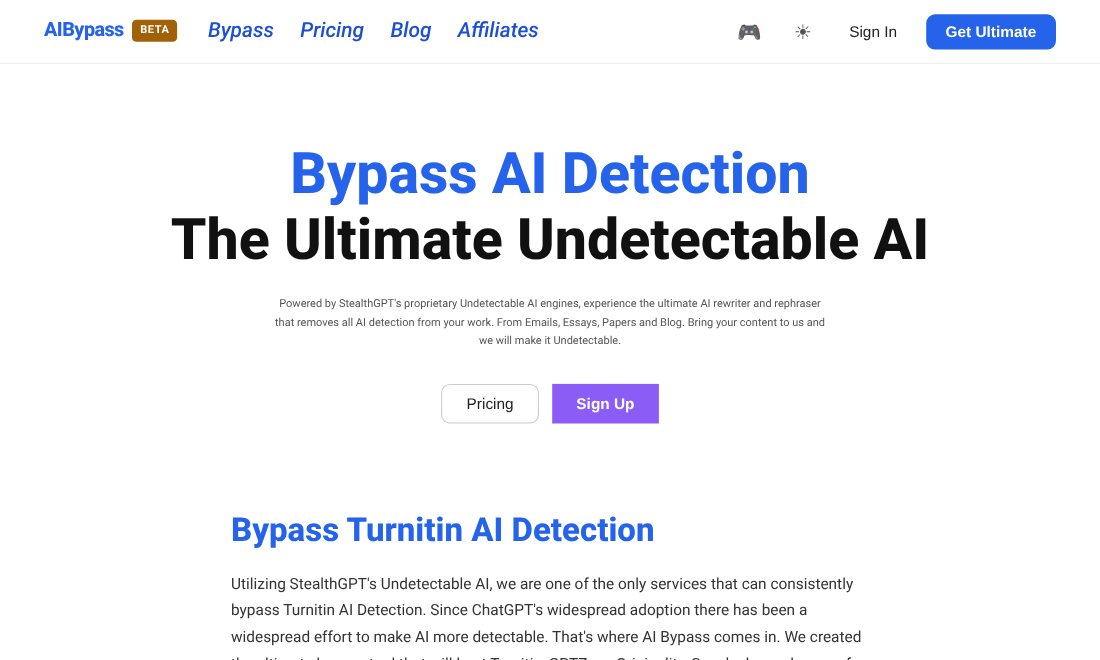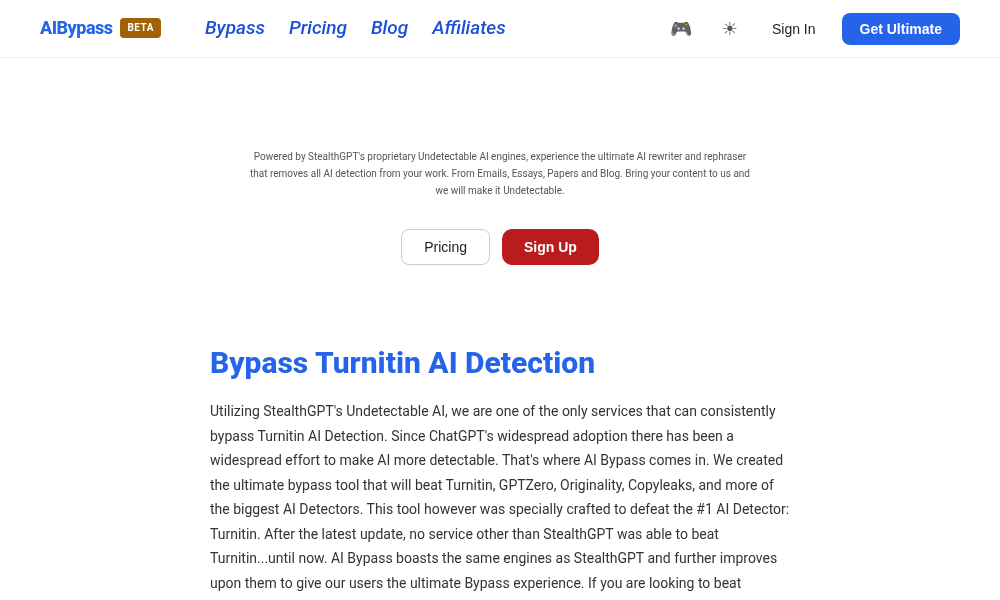--- a/index.html
+++ b/index.html
@@ -24,21 +24,21 @@
       height: 58px;
       border-bottom: 1px solid #eee;
       position: sticky;
       top: 0;
       background: #fff;
       z-index: 100;
     }
     .nav-left {
       display: flex;
       align-items: center;
-      gap: 44px;
+      gap: 28px;
     }
     .logo-wrap {
       display: flex;
       align-items: center;
       gap: 8px;
     }
     .logo-text {
       font-weight: 800;
       font-size: 18px;
       color: #2563eb;
@@ -134,27 +134,27 @@
       background: none;
       border: 1px solid #ccc;
       color: #222;
       font-size: 14px;
       font-weight: 500;
       padding: 9px 22px;
       border-radius: 8px;
       cursor: pointer;
     }
     .cta-signup {
-      background: #b91c1c;
+      background: #8b5cf6;
       color: #fff;
       border: none;
       font-size: 14px;
       font-weight: 600;
       padding: 9px 22px;
-      border-radius: 10px;
+      border-radius: 0;
       cursor: pointer;
     }
 
     
     .content-section {
       max-width: 660px;
       margin: 30px auto 0;
       padding: 0 40px 40px;
     }
     .content-section h2 {
@@ -188,20 +188,24 @@
   </div>
   <div class="nav-right">
     <button class="icon-btn">🎮</button>
     <button class="icon-btn">☀</button>
     <button class="sign-in-btn">Sign In</button>
     <button class="get-started-btn">Get Ultimate</button>
   </div>
 </nav>
 
 <section class="hero">
+  <h1>
+    <span class="blue">Bypass AI Detection</span><br>
+    <span class="black">The Ultimate Undetectable AI</span>
+  </h1>
   <p class="hero-sub">Powered by StealthGPT's proprietary Undetectable AI engines, experience the ultimate AI rewriter and rephraser that removes all AI detection from your work. From Emails, Essays, Papers and Blog. Bring your content to us and we will make it Undetectable.</p>
   <div class="hero-cta">
     <button class="cta-pricing">Pricing</button>
     <button class="cta-signup">Sign Up</button>
   </div>
 </section>
 
 <section class="content-section">
   <h2>Bypass Turnitin AI Detection</h2>
   <p>

